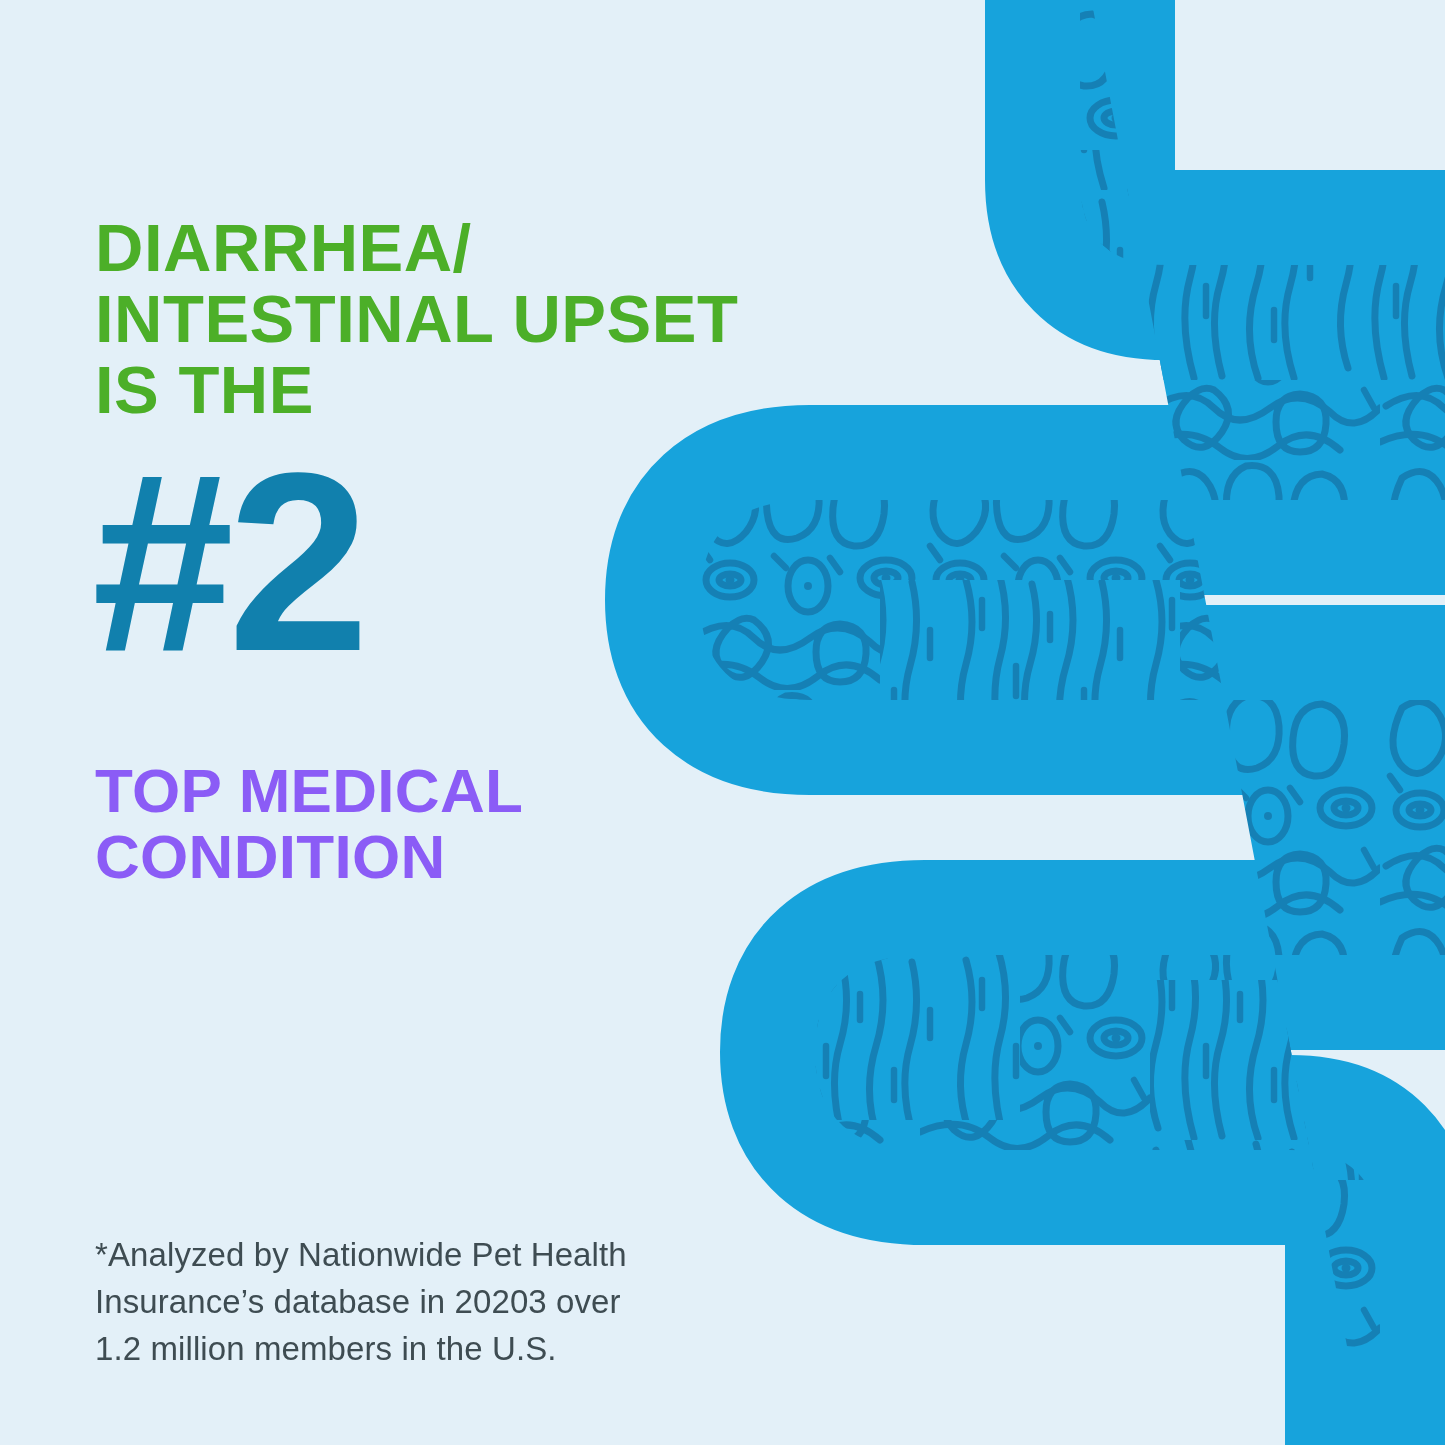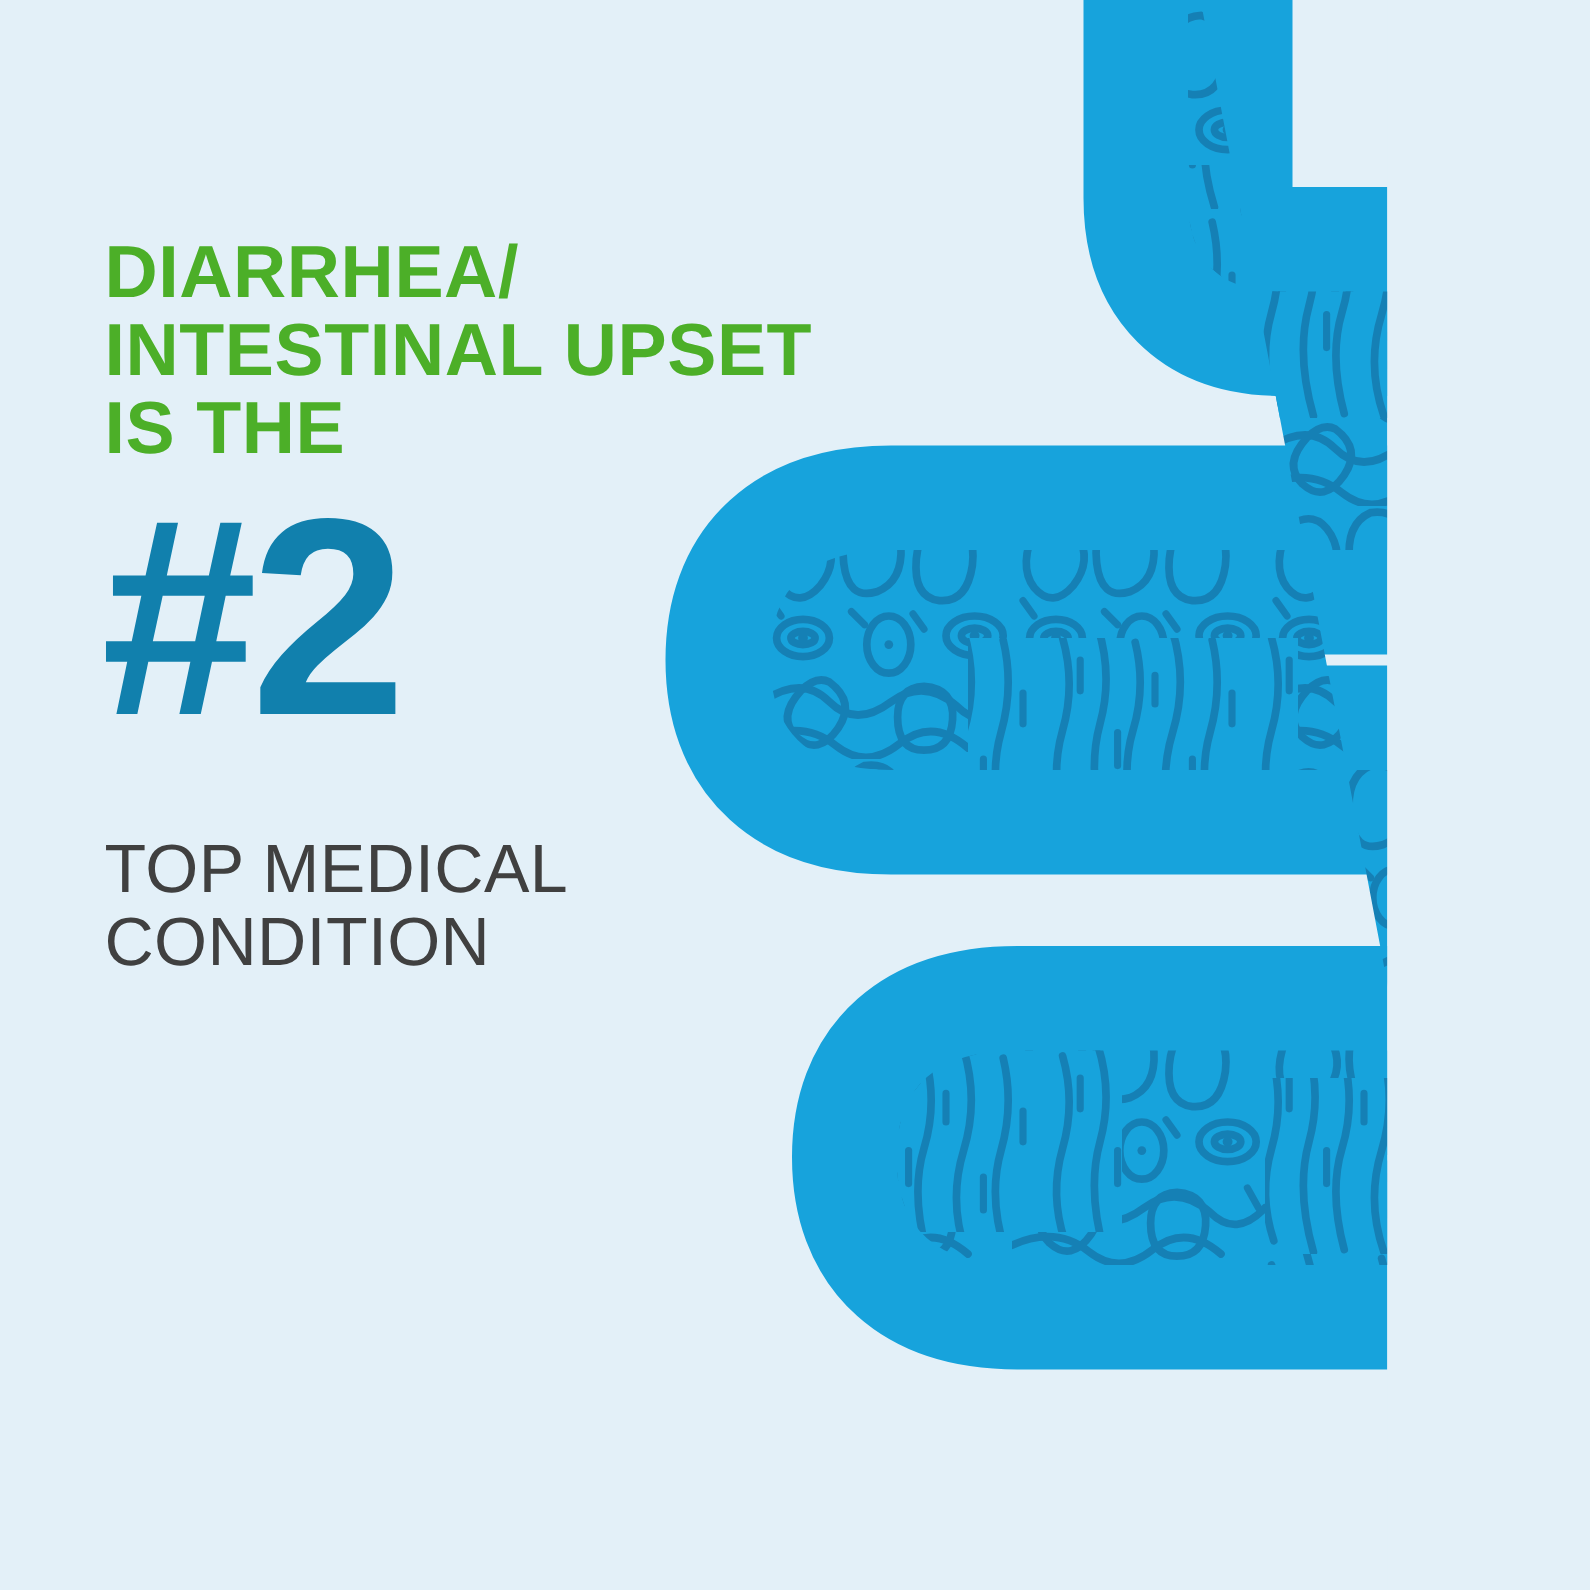--- a/index.html
+++ b/index.html
@@ -2,21 +2,21 @@
 <html><head>
 <meta charset="utf-8">
 <style>
   html, body {
     margin: 0;
     padding: 0;
     background: #E3F0F8;
   }
   #canvas {
     position: relative;
-    width: 1261px;
+    width: 1445px;
     height: 1445px;
     background: #E3F0F8;
     overflow: hidden;
     font-family: "Liberation Sans", sans-serif;
   }
 
   
   #intestine-art {
     position: absolute;
     inset: 0;
@@ -57,23 +57,23 @@
     font-weight: 800;
     line-height: 0.9;
     letter-spacing: -6px;
   }
 
   .subhead {
     position: absolute;
     top: 758px;
     left: 0;
     width: 690px;
-    color: #404040;
+    color: #8b5cf6;
     font-size: 62px;
-    font-weight: 400;
+    font-weight: 700;
     line-height: 1.07;
     letter-spacing: 0.3px;
     text-transform: uppercase;
     white-space: pre-line;
   }
 
   .subhead-lower {
     position: absolute;
     top: 912px;
     left: 0;
@@ -197,16 +197,19 @@
     <div class="headline">DIARRHEA/
 INTESTINAL UPSET
 IS THE</div>
 
     <div class="rank-number">#2</div>
 
     <div class="subhead">TOP MEDICAL
 CONDITION</div>
 
 
+    <div class="footnote">*Analyzed by Nationwide Pet Health
+Insurance’s database in 20203 over
+1.2 million members in the U.S.</div>
 
   </div>
 
 </div>
 
 </body></html>

